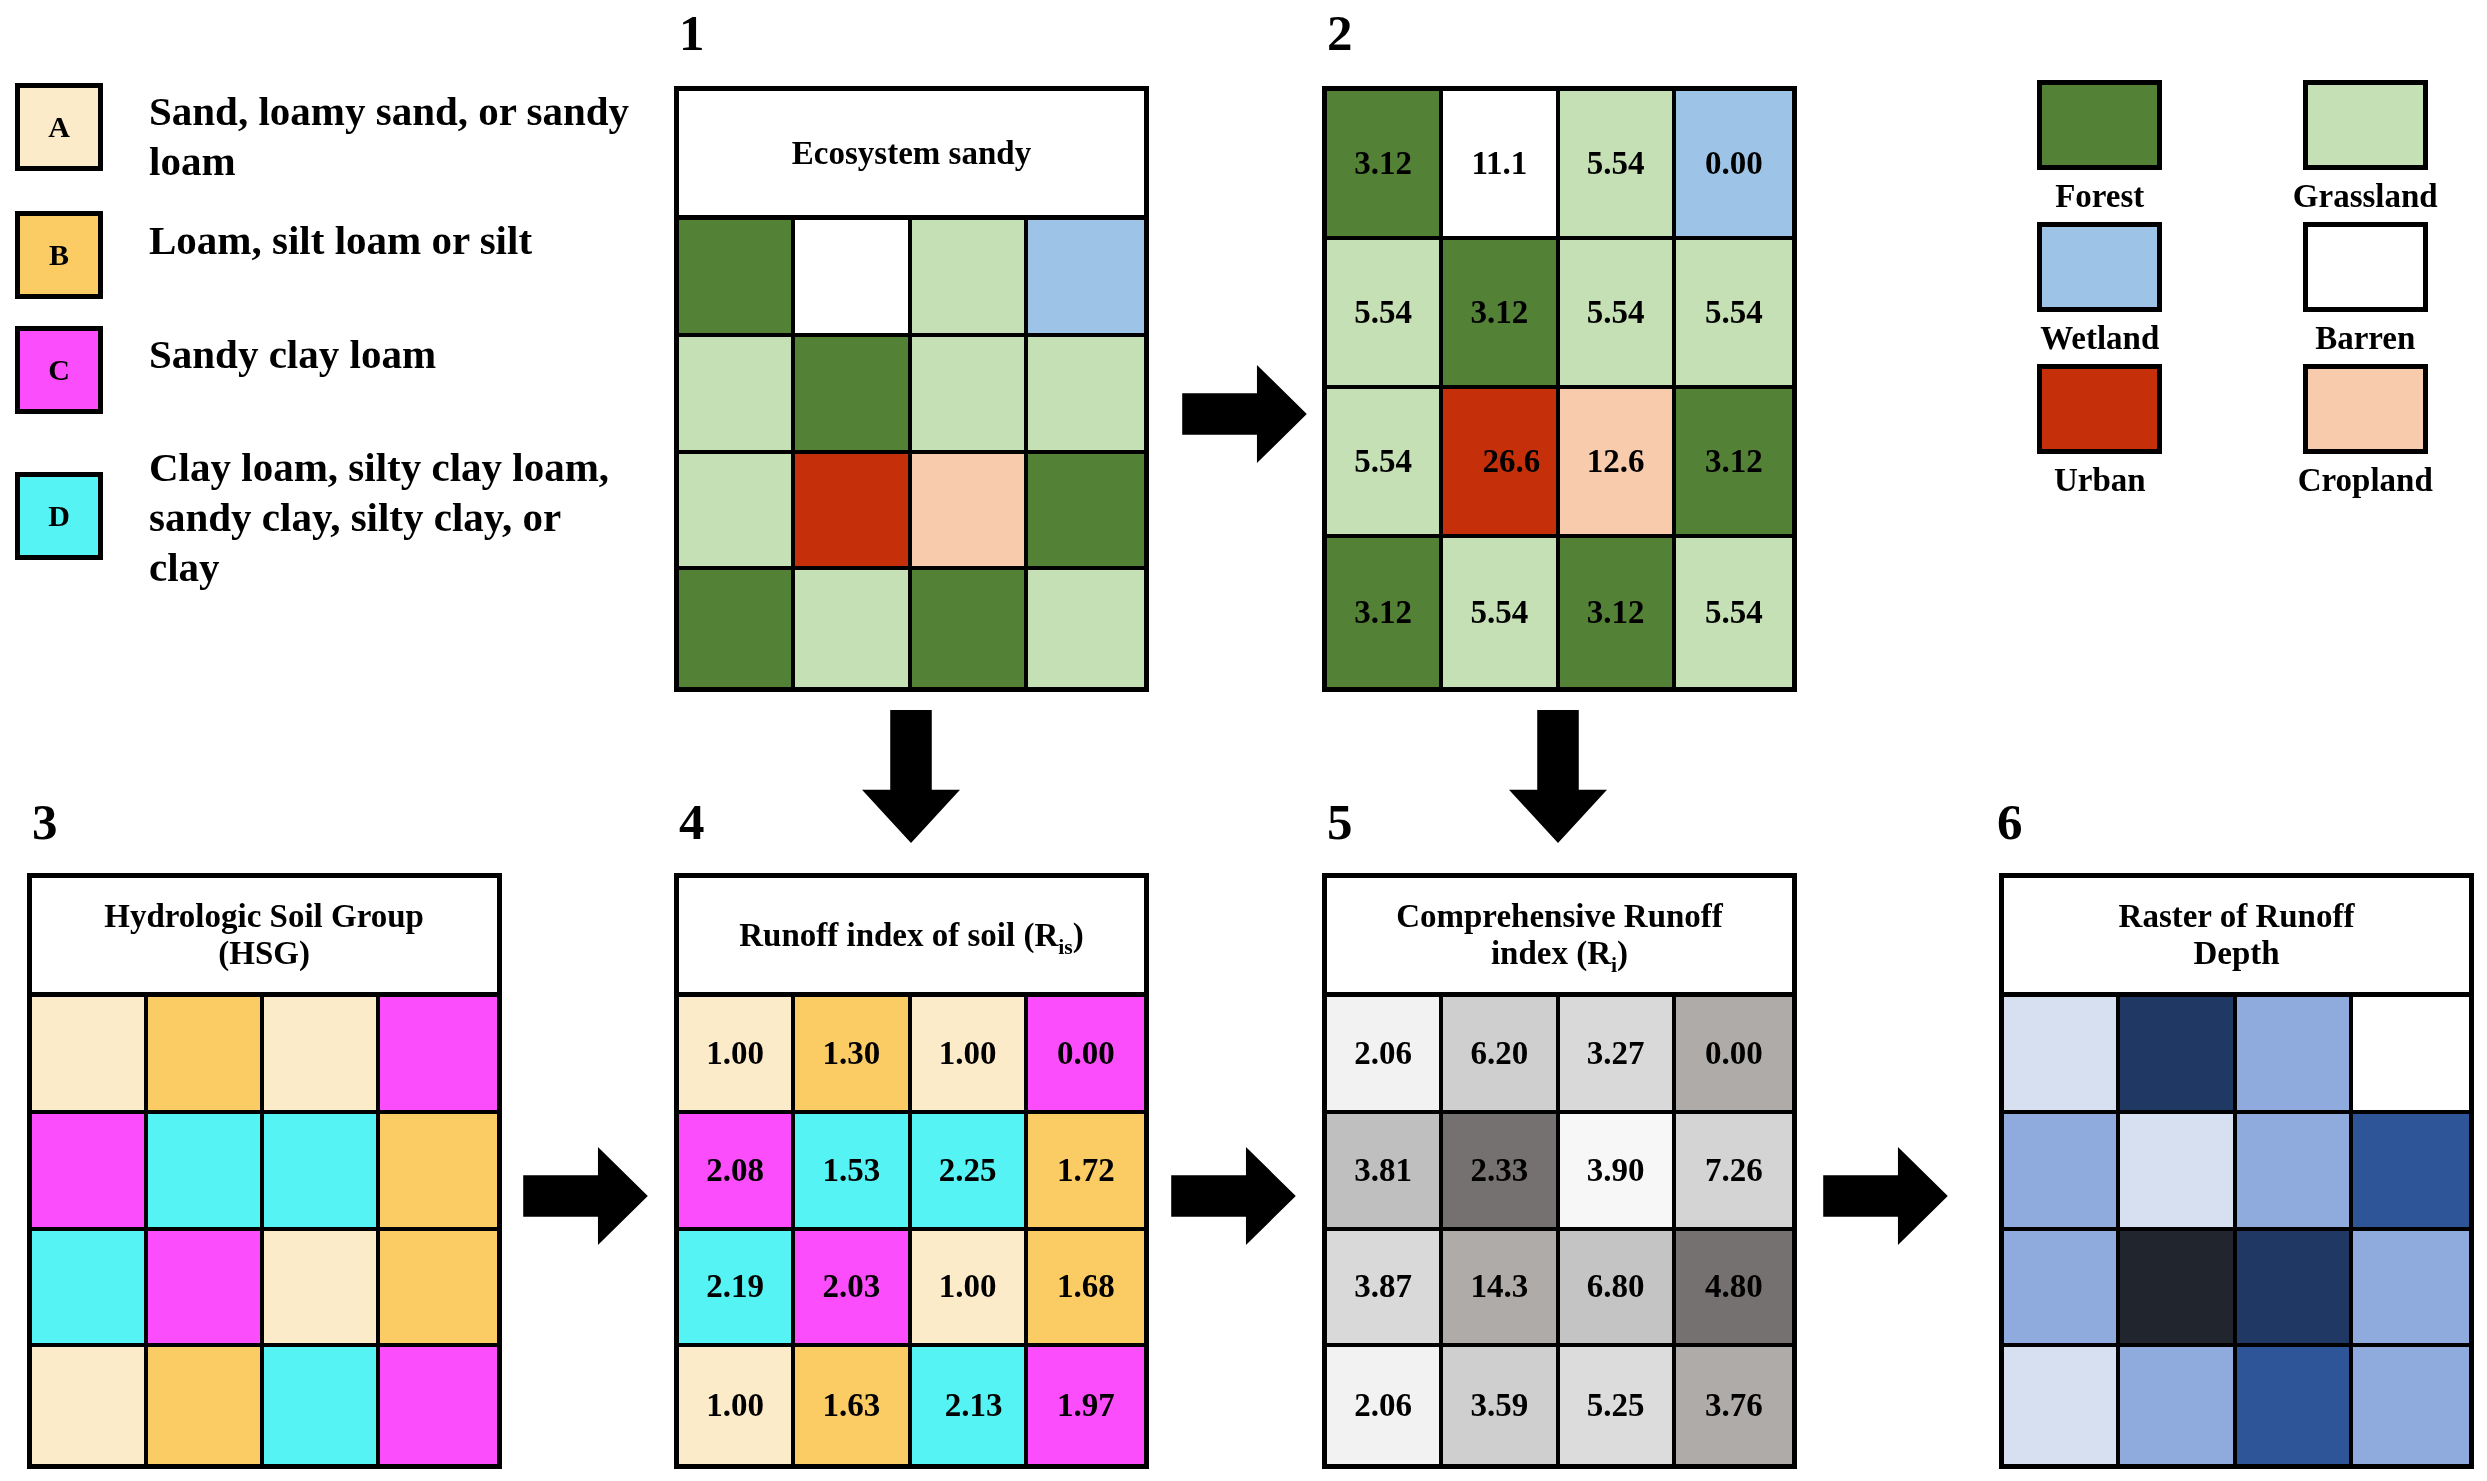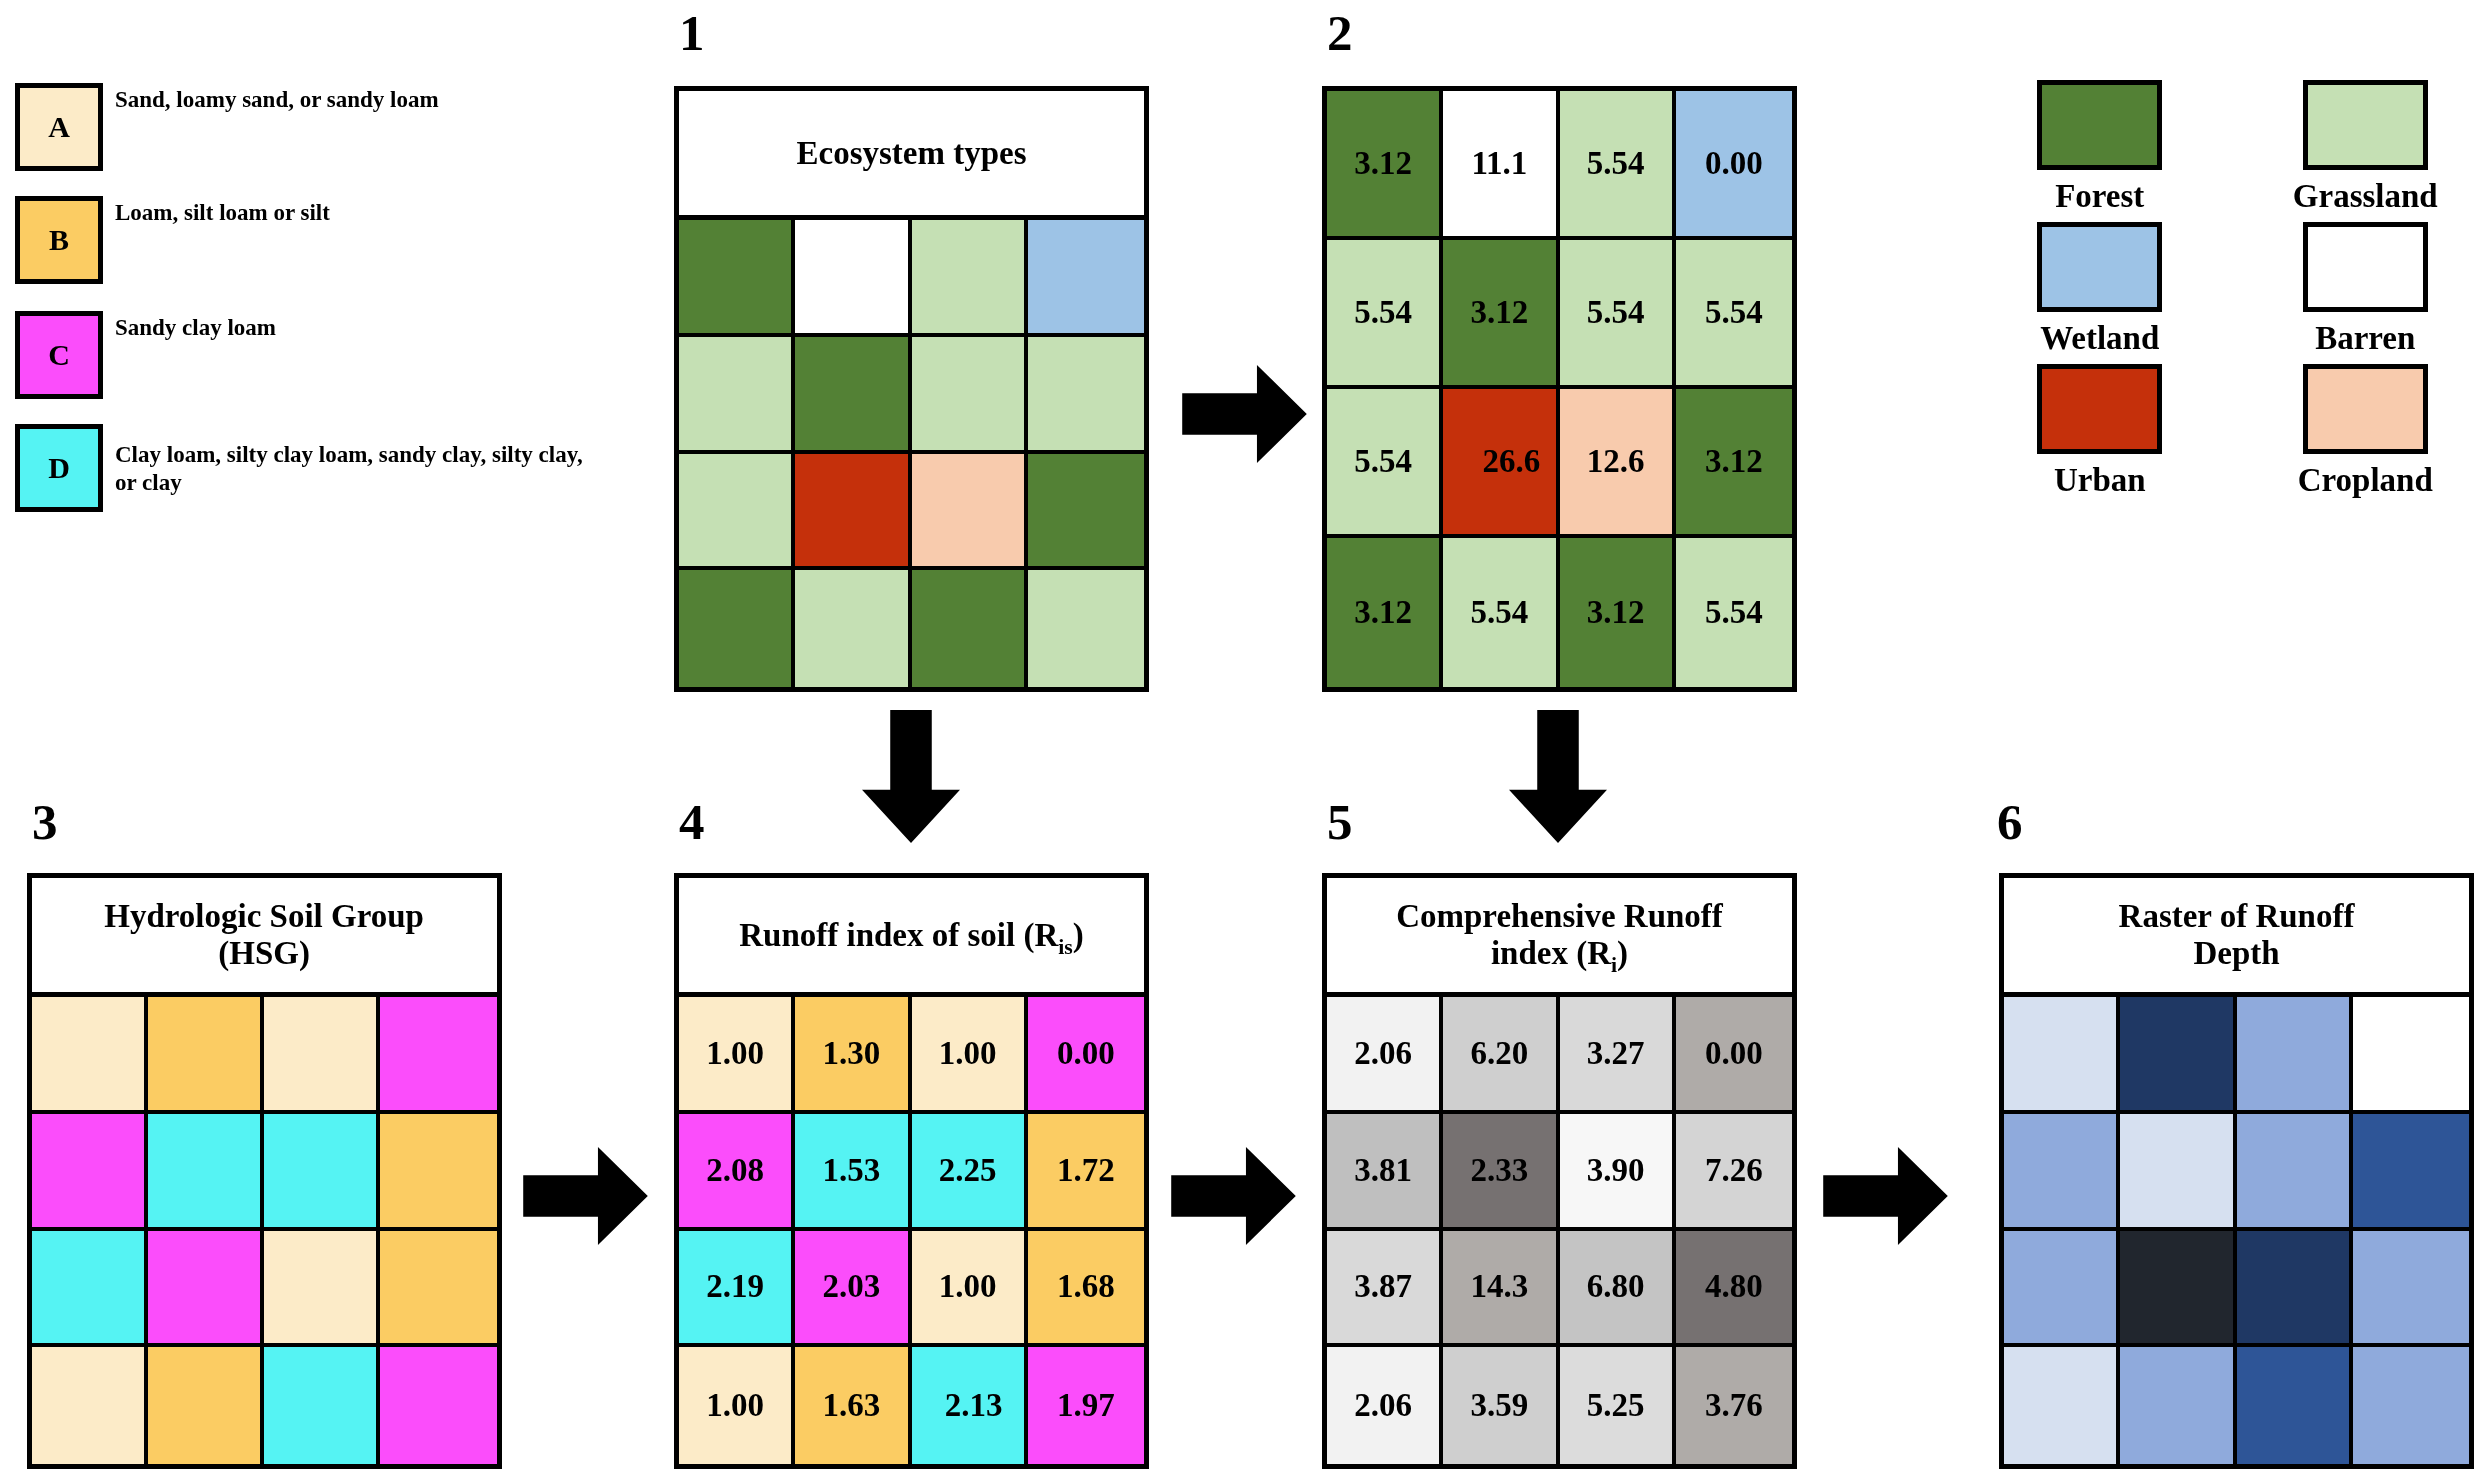--- a/index.html
+++ b/index.html
@@ -76,23 +76,23 @@
   .soil-legend { position: absolute; left: 15px; top: 83px; width: 631px; }
   .soil-row { display: flex; align-items: flex-start; margin-bottom: 23px; }
   .soil-swatch {
     width: 88px; height: 88px;
     border: 5.8px solid #000;
     flex: 0 0 auto;
     display: flex; align-items: center; justify-content: center;
     font-weight: bold; font-size: 30px; color: #000;
   }
   .soil-desc {
-    margin-left: 12px;
+    margin-left: 46px;
     font-weight: bold;
-    font-size: 23px;
+    font-size: 41px;
     line-height: 1.22;
     color: #000;
     padding-top: 3.3px;
     max-width: 481px;
   }
 
   
   .eco-legend {
     position: absolute;
     left: 1992px; top: 80px;
@@ -177,21 +177,21 @@
 
   <div class="abs step-num" style="left:679px; top:8.3px;">1</div>
   <div class="abs step-num" style="left:1327px; top:8.3px;">2</div>
   <div class="abs step-num" style="left:32px;  top:797px;">3</div>
   <div class="abs step-num" style="left:679px; top:797px;">4</div>
   <div class="abs step-num" style="left:1327px;top:797px;">5</div>
   <div class="abs step-num" style="left:1997px;top:797px;">6</div>
 
   <div class="panel" id="panel-1" style="left:674px; top:86px; width:475px; height:606px;">
     <div class="panel-title" style="height:129px;">
-        <span>Ecosystem types</span>
+        <span>Ecosystem sandy</span>
       </div>
     <div class="grid4">
         <div class="cell" style="background: rgb(83, 129, 53);"></div>
         <div class="cell" style="background: rgb(255, 255, 255);"></div>
         <div class="cell" style="background: rgb(197, 224, 180);"></div>
         <div class="cell" style="background: rgb(157, 195, 230);"></div>
         <div class="cell" style="background: rgb(197, 224, 180);"></div>
         <div class="cell" style="background: rgb(83, 129, 53);"></div>
         <div class="cell" style="background: rgb(197, 224, 180);"></div>
         <div class="cell" style="background: rgb(197, 224, 180);"></div>

